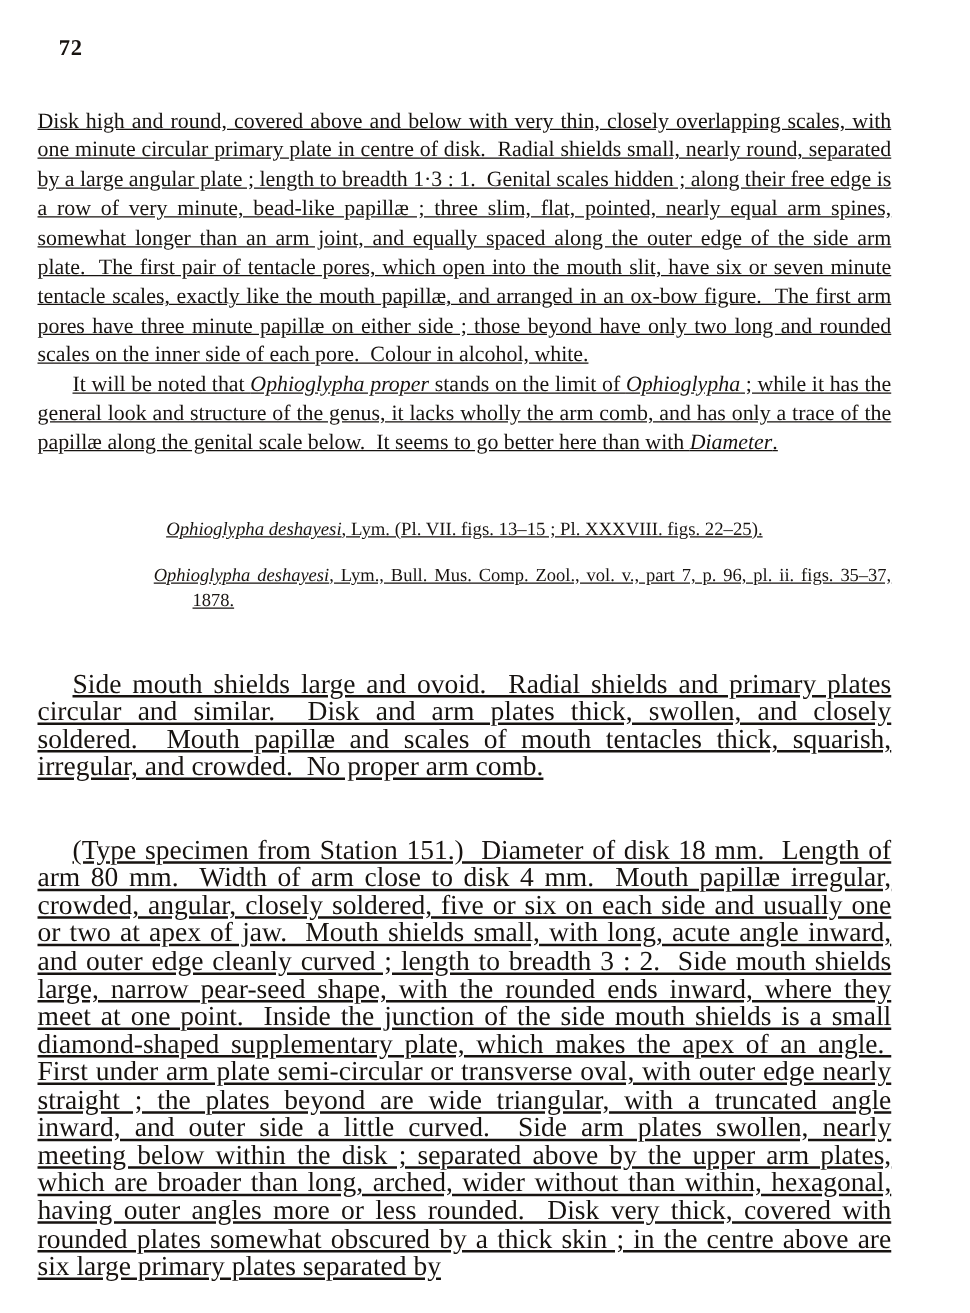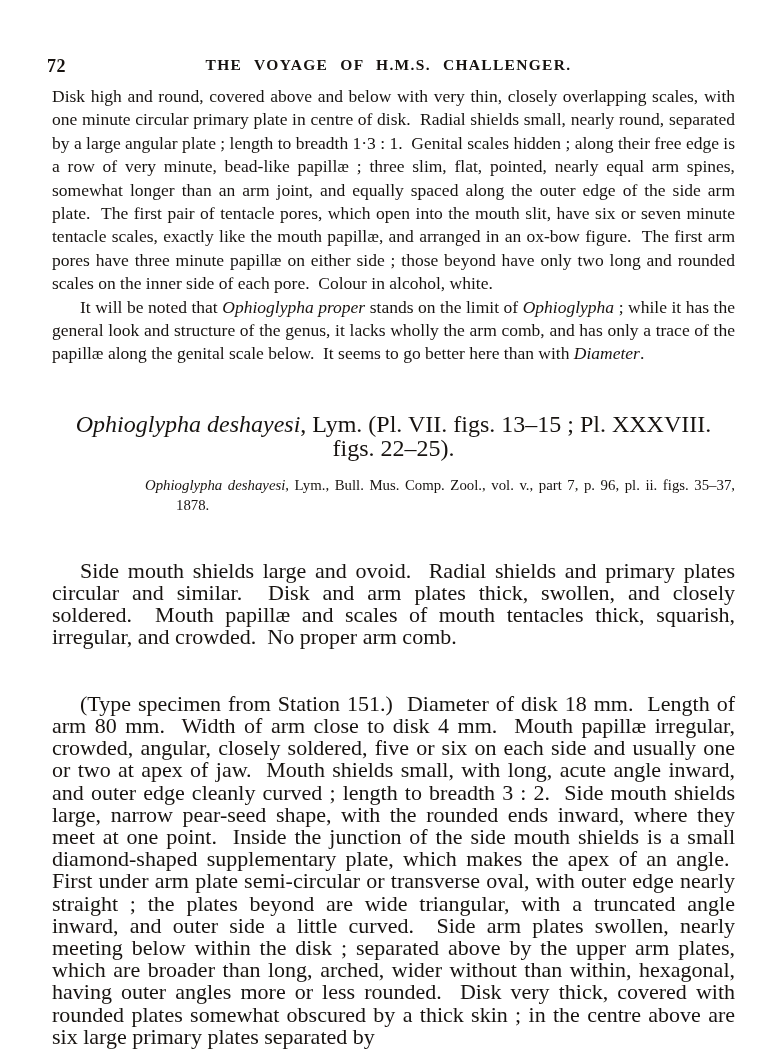--- a/index.html
+++ b/index.html
@@ -12,21 +12,21 @@
   }
   .page {
     position: relative;
     width: 776px;
     height: 1050px;
     overflow: hidden;
     background: #ffffff;
   }
   .header {
     position: absolute;
-    top: 56px;
+    top: 28px;
     left: 47px;
     right: 46px;
     height: 22px;
   }
   .page-number {
     position: absolute;
     left: 0;
     top: 0;
     font-size: 18px;
     font-weight: 700;
@@ -37,52 +37,52 @@
     text-align: center;
     font-size: 15.5px;
     font-weight: 700;
     letter-spacing: 1.3px;
     word-spacing: 7px;
     white-space: nowrap;
   }
   .body-col {
     position: absolute;
     top: 85px;
-    left: 52px;
+    left: 30px;
     width: 683px;
+    text-decoration: underline;
   }
   p { margin: 0; text-align: justify; }
   .upper { font-size: 17.5px; line-height: 23.4px; }
   .lower { font-size: 22px; line-height: 22.2px; margin-top: 44px; }
   .indent { text-indent: 28px; }
   .species-heading {
     margin-top: 46px;
     text-align: center;
-    font-size: 24px;
+    font-size: 15px;
     line-height: 24px;
   }
   .citation {
     margin-top: 15px;
     margin-bottom: 1px;
     font-size: 14.8px;
     line-height: 20.5px;
     padding-left: 124px;
     text-indent: -31px;
     text-align: justify;
   }
   i { font-style: italic; }
 </style>
 </head>
 <body>
 
 <div class="page">
 
   <div class="header">
     <span class="page-number">72</span>
-    <span class="running-header">THE VOYAGE OF H.M.S. CHALLENGER.</span>
   </div>
 
   <div class="body-col">
 
     <p class="upper">Disk high and round, covered above and below with very thin, closely overlapping scales, with one minute circular primary plate in centre of disk.&nbsp; Radial shields small, nearly round, separated by a large angular plate ; length to breadth 1·3 : 1.&nbsp; Genital scales hidden ; along their free edge is a row of very minute, bead-like papillæ ; three slim, flat, pointed, nearly equal arm spines, somewhat longer than an arm joint, and equally spaced along the outer edge of the side arm plate.&nbsp; The first pair of tentacle pores, which open into the mouth slit, have six or seven minute tentacle scales, exactly like the mouth papillæ, and arranged in an ox-bow figure.&nbsp; The first arm pores have three minute papillæ on either side ; those beyond have only two long and rounded scales on the inner side of each pore.&nbsp; Colour in alcohol, white.</p>
 
     <p class="upper indent">It will be noted that <i>Ophioglypha proper</i> stands on the limit of <i>Ophioglypha</i> ; while it has the general look and structure of the genus, it lacks wholly the arm comb, and has only a trace of the papillæ along the genital scale below.&nbsp; It seems to go better here than with <i>Diameter</i>.</p>
 
 
     <p class="species-heading"><i>Ophioglypha deshayesi</i>, Lym. (Pl. VII. figs. 13–15 ; Pl. XXXVIII. figs. 22–25).</p>

